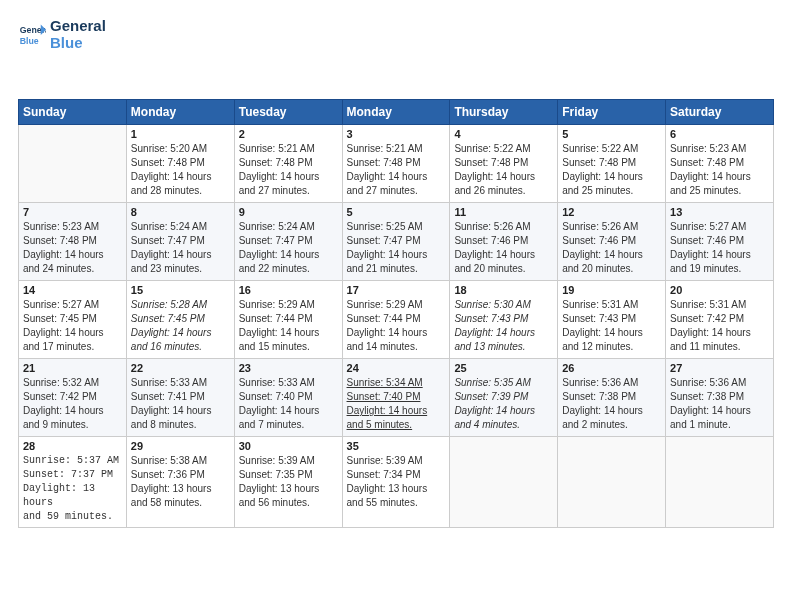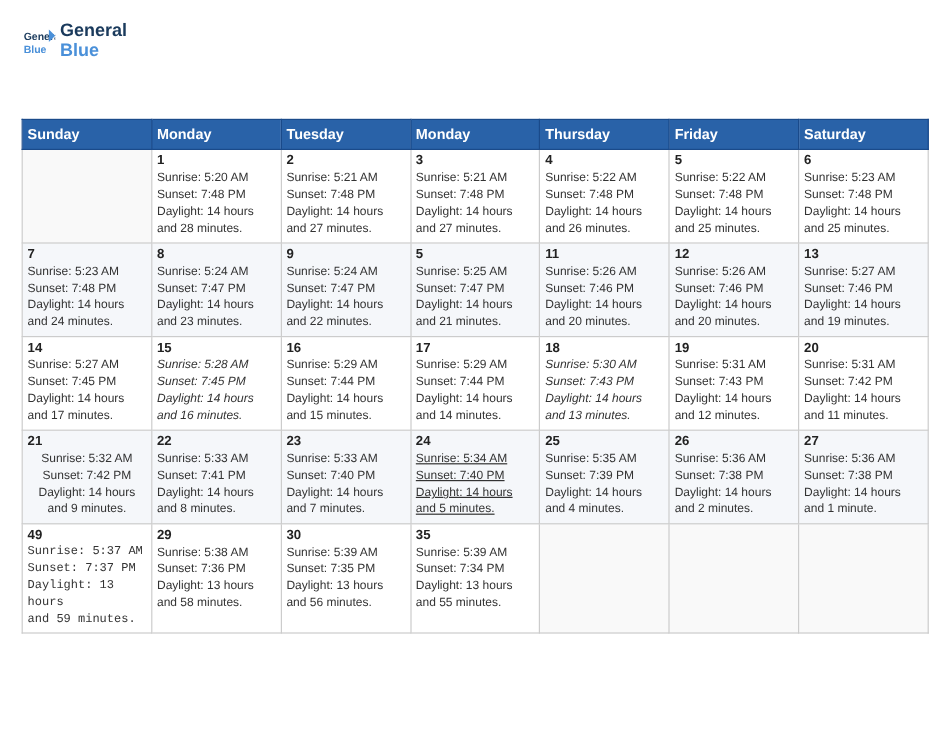--- a/index.html
+++ b/index.html
@@ -264,21 +264,21 @@
             <span class="day-number">20</span>
             <div class="cell-text" style="white-space: pre-line;">Sunrise: 5:31 AM
 Sunset: 7:42 PM
 Daylight: 14 hours
 and 11 minutes.</div>
           </td>
         </tr>
         <tr>
           <td>
             <span class="day-number">21</span>
-            <div class="cell-text" style="white-space: pre-line; text-align: center;">Sunrise: 5:32 AM
+            <div class="cell-text" style="white-space: pre-line;">Sunrise: 5:32 AM
 Sunset: 7:42 PM
 Daylight: 14 hours
 and 9 minutes.</div>
           </td>
           <td>
             <span class="day-number">22</span>
             <div class="cell-text" style="white-space: pre-line;">Sunrise: 5:33 AM
 Sunset: 7:41 PM
 Daylight: 14 hours
 and 8 minutes.</div>
@@ -292,21 +292,21 @@
           </td>
           <td>
             <span class="day-number">24</span>
             <div class="cell-text" style="white-space: pre-line; text-decoration: underline;">Sunrise: 5:34 AM
 Sunset: 7:40 PM
 Daylight: 14 hours
 and 5 minutes.</div>
           </td>
           <td>
             <span class="day-number">25</span>
-            <div class="cell-text" style="white-space: pre-line;">Sunrise: 5:35 AM
+            <div class="cell-text" style="white-space: pre-line; font-style: italic;">Sunrise: 5:35 AM
 Sunset: 7:39 PM
 Daylight: 14 hours
 and 4 minutes.</div>
           </td>
           <td>
             <span class="day-number">26</span>
             <div class="cell-text" style="white-space: pre-line;">Sunrise: 5:36 AM
 Sunset: 7:38 PM
 Daylight: 14 hours
 and 2 minutes.</div>
@@ -314,21 +314,21 @@
           <td>
             <span class="day-number">27</span>
             <div class="cell-text" style="white-space: pre-line;">Sunrise: 5:36 AM
 Sunset: 7:38 PM
 Daylight: 14 hours
 and 1 minute.</div>
           </td>
         </tr>
         <tr>
           <td>
-            <span class="day-number">49</span>
+            <span class="day-number">28</span>
             <div class="cell-text" style="white-space: pre-line; font-family: Liberation Mono, monospace;">Sunrise: 5:37 AM
 Sunset: 7:37 PM
 Daylight: 13 hours
 and 59 minutes.</div>
           </td>
           <td>
             <span class="day-number">29</span>
             <div class="cell-text" style="white-space: pre-line;">Sunrise: 5:38 AM
 Sunset: 7:36 PM
 Daylight: 13 hours

